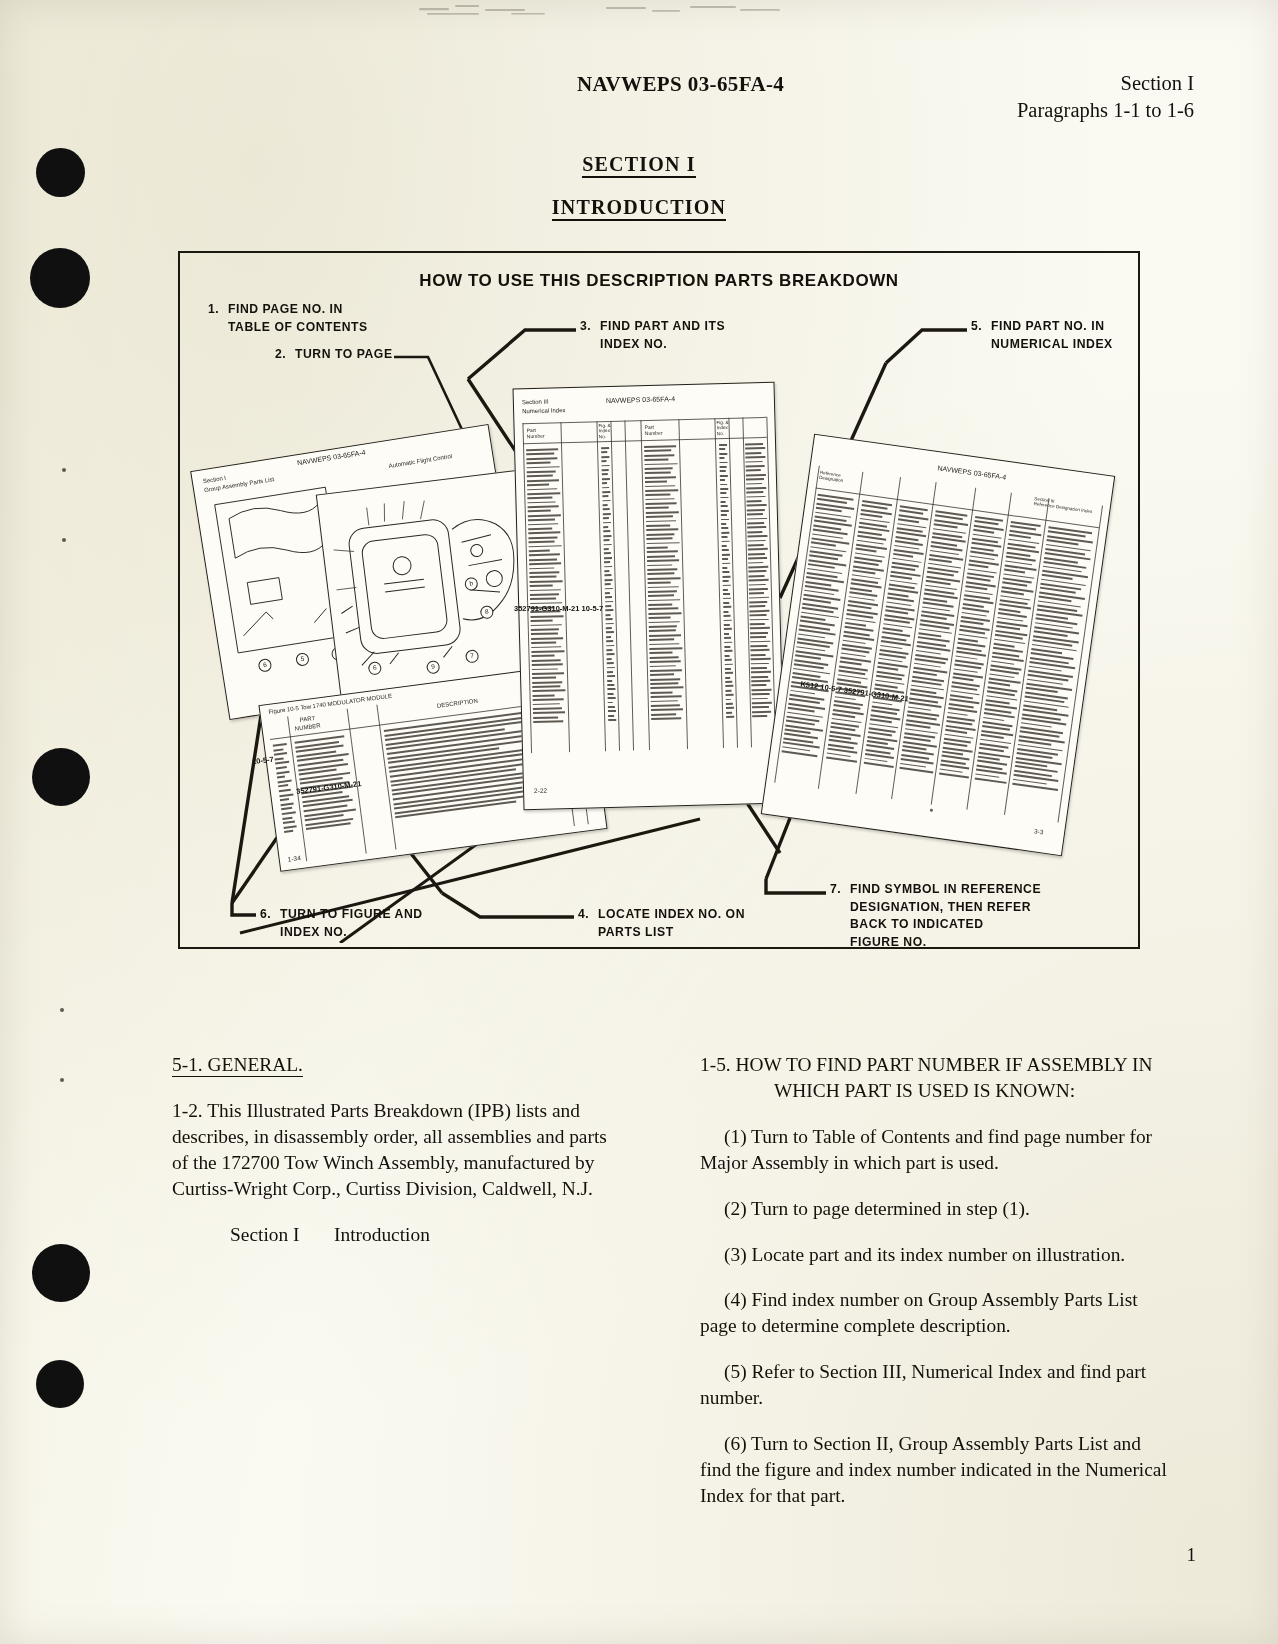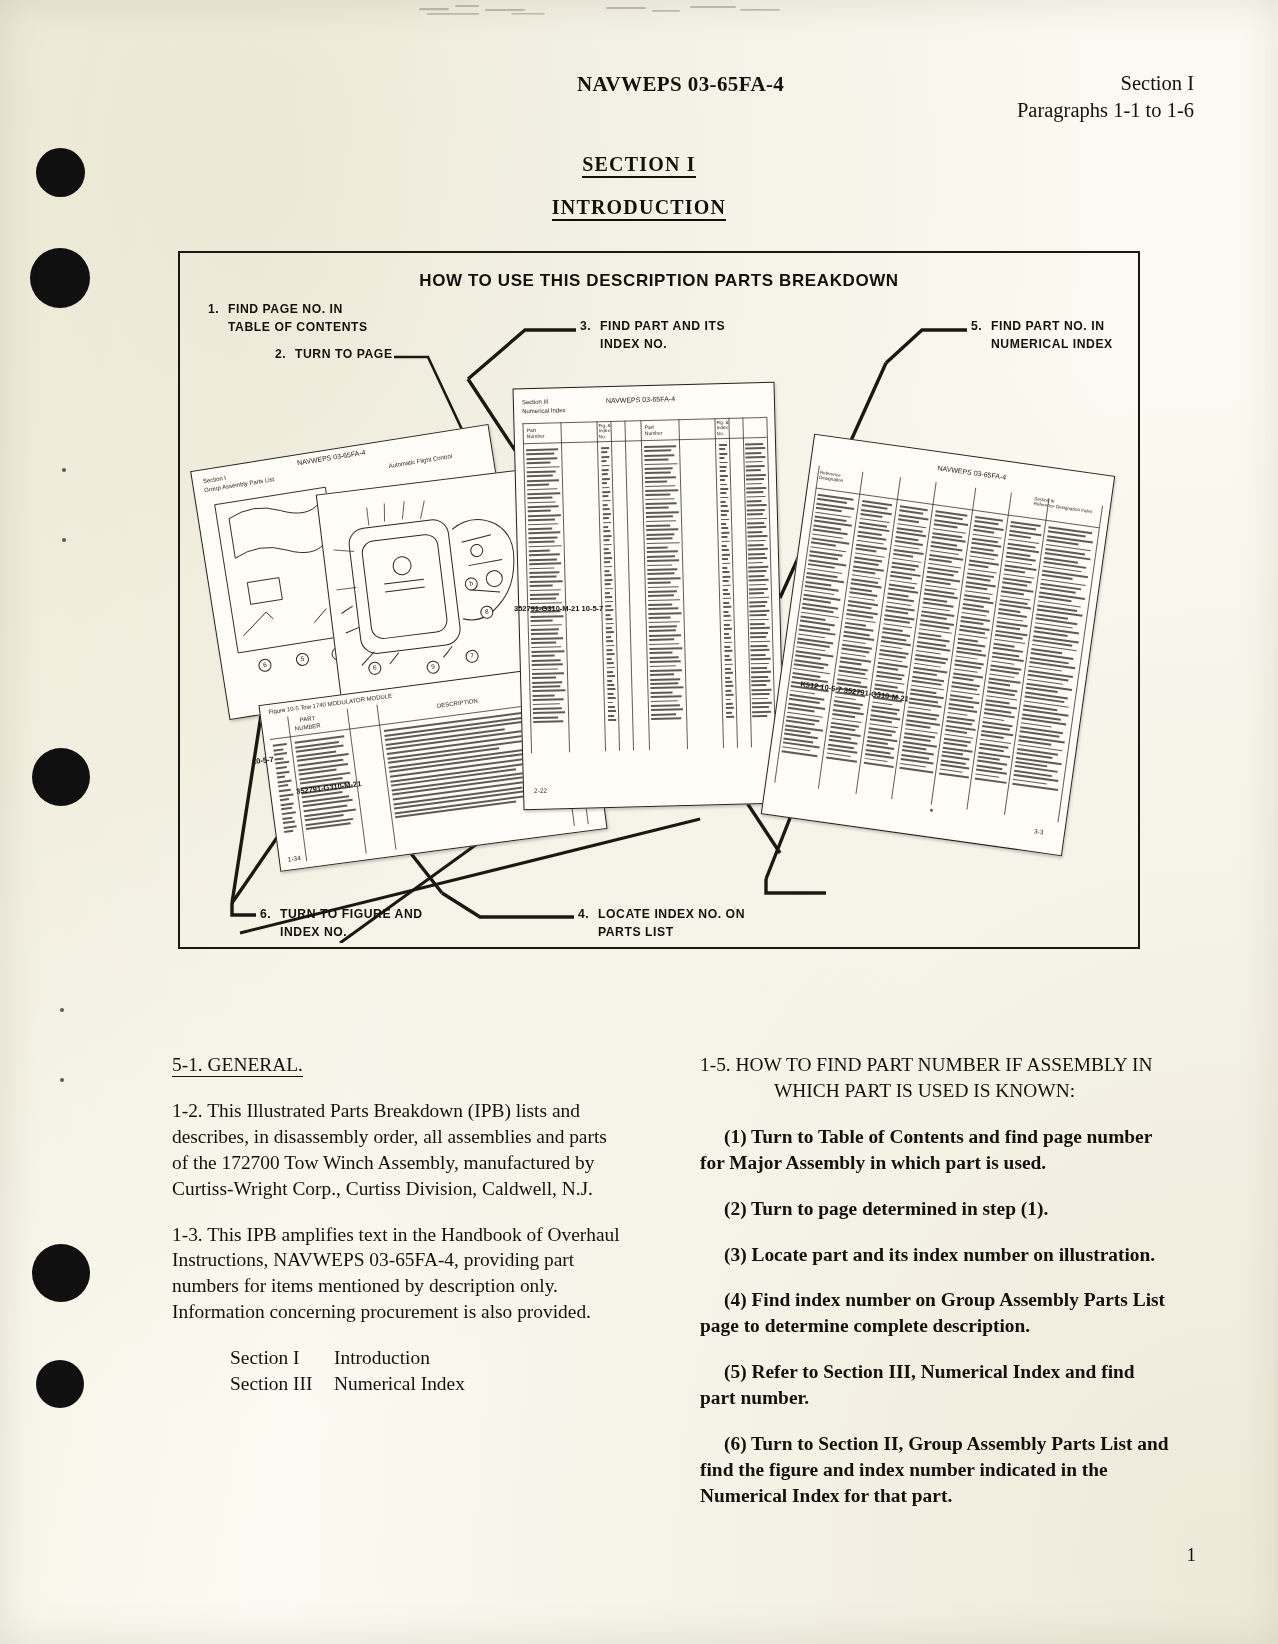--- a/index.html
+++ b/index.html
@@ -200,21 +200,21 @@
   }
   .head-ul span {
     border-bottom: 1.6px solid #14110d;
     padding-bottom: 1px;
   }
   .hang {
     padding-left: 74px;
     text-indent: -74px;
     margin: 0 0 20px 0;
   }
-  .indent { text-indent: 24px; font-weight: bold; }
+  .indent { text-indent: 24px; }
   .sec-list {
     margin: 0;
     padding-left: 58px;
     line-height: 1.33;
   }
   .sec-list .row { display: block; white-space: pre; }
   .sec-list .nm { display: inline-block; width: 104px; }
   .folio {
     position: absolute;
     right: 82px; bottom: 78px;
@@ -1274,31 +1274,33 @@
 TABLE OF CONTENTS</span></div>
     <div class="callout co-2"><span class="num">2.</span><span class="txt">TURN TO PAGE</span></div>
     <div class="callout co-3"><span class="num">3.</span><span class="txt">FIND PART AND ITS
 INDEX NO.</span></div>
     <div class="callout co-5"><span class="num">5.</span><span class="txt">FIND PART NO. IN
 NUMERICAL INDEX</span></div>
     <div class="callout co-6"><span class="num">6.</span><span class="txt">TURN TO FIGURE AND
 INDEX NO.</span></div>
     <div class="callout co-4"><span class="num">4.</span><span class="txt">LOCATE INDEX NO. ON
 PARTS LIST</span></div>
+    <div class="callout co-7"><span class="num">7.</span><span class="txt">FIND SYMBOL IN REFERENCE
+DESIGNATION, THEN REFER
+BACK TO INDICATED
+FIGURE NO.</span></div>
   </div>
 
   <div class="col col-left">
     <div class="head-ul">
       <span>5-1.  GENERAL.</span>
     </div>
     <p>1-2.  This Illustrated Parts Breakdown (IPB) lists and describes, in disassembly order, all assemblies and parts of the 172700 Tow Winch Assembly, manufactured by Curtiss-Wright Corp., Curtiss Division, Caldwell, N.J.</p>
-    <p>1-3.  This IPB amplifies text in the Handbook of Overhaul Instructions, NAVWEPS 03-65FA-4, providing part numbers for items mentioned by description only.  Information concerning procurement is also provided.</p>
     <div class="sec-list">
       <span class="row"><span class="nm">Section I</span><span>Introduction</span></span>
-      <span class="row"><span class="nm">Section III</span><span>Numerical Index</span></span>
     </div>
   </div>
 
   <div class="col col-right">
     <p class="hang">1-5.  HOW TO FIND PART NUMBER IF ASSEMBLY IN WHICH PART IS USED IS KNOWN:</p>
     <p class="indent">(1)  Turn to Table of Contents and find page number for Major Assembly in which part is used.</p>
     <p class="indent">(2)  Turn to page determined in step (1).</p>
     <p class="indent">(3)  Locate part and its index number on illustration.</p>
     <p class="indent">(4)  Find index number on Group Assembly Parts List page to determine complete description.</p>
     <p class="indent">(5)  Refer to Section III, Numerical Index and find part number.</p>

